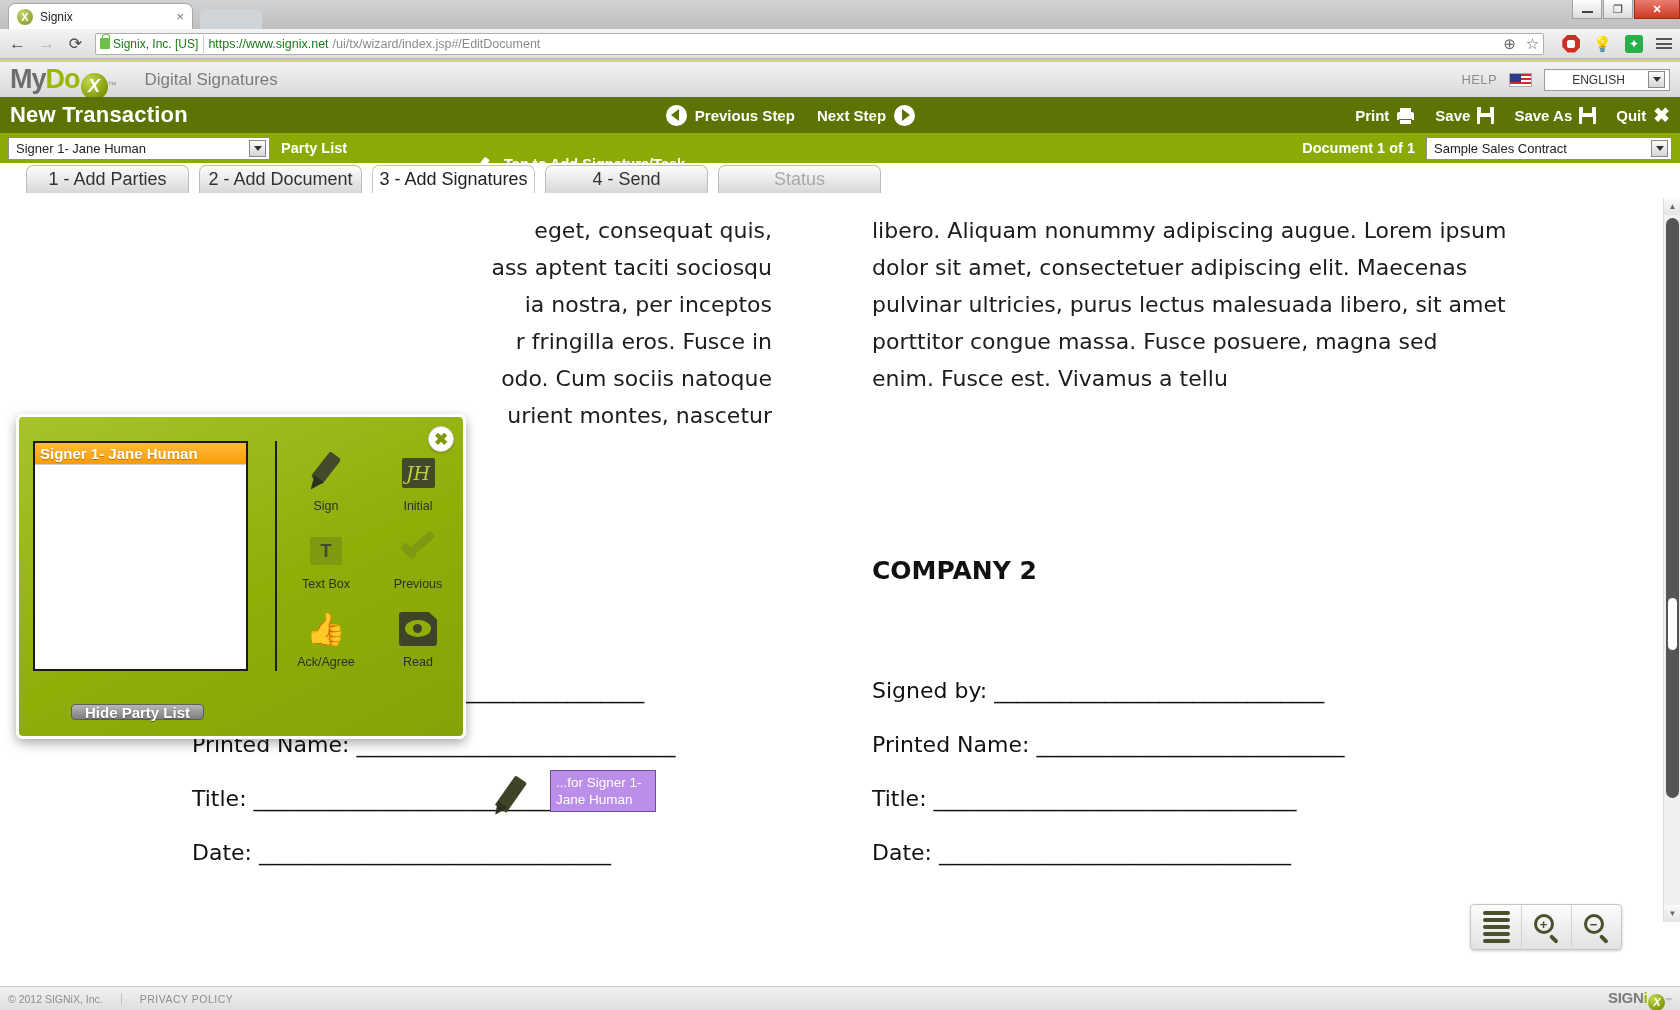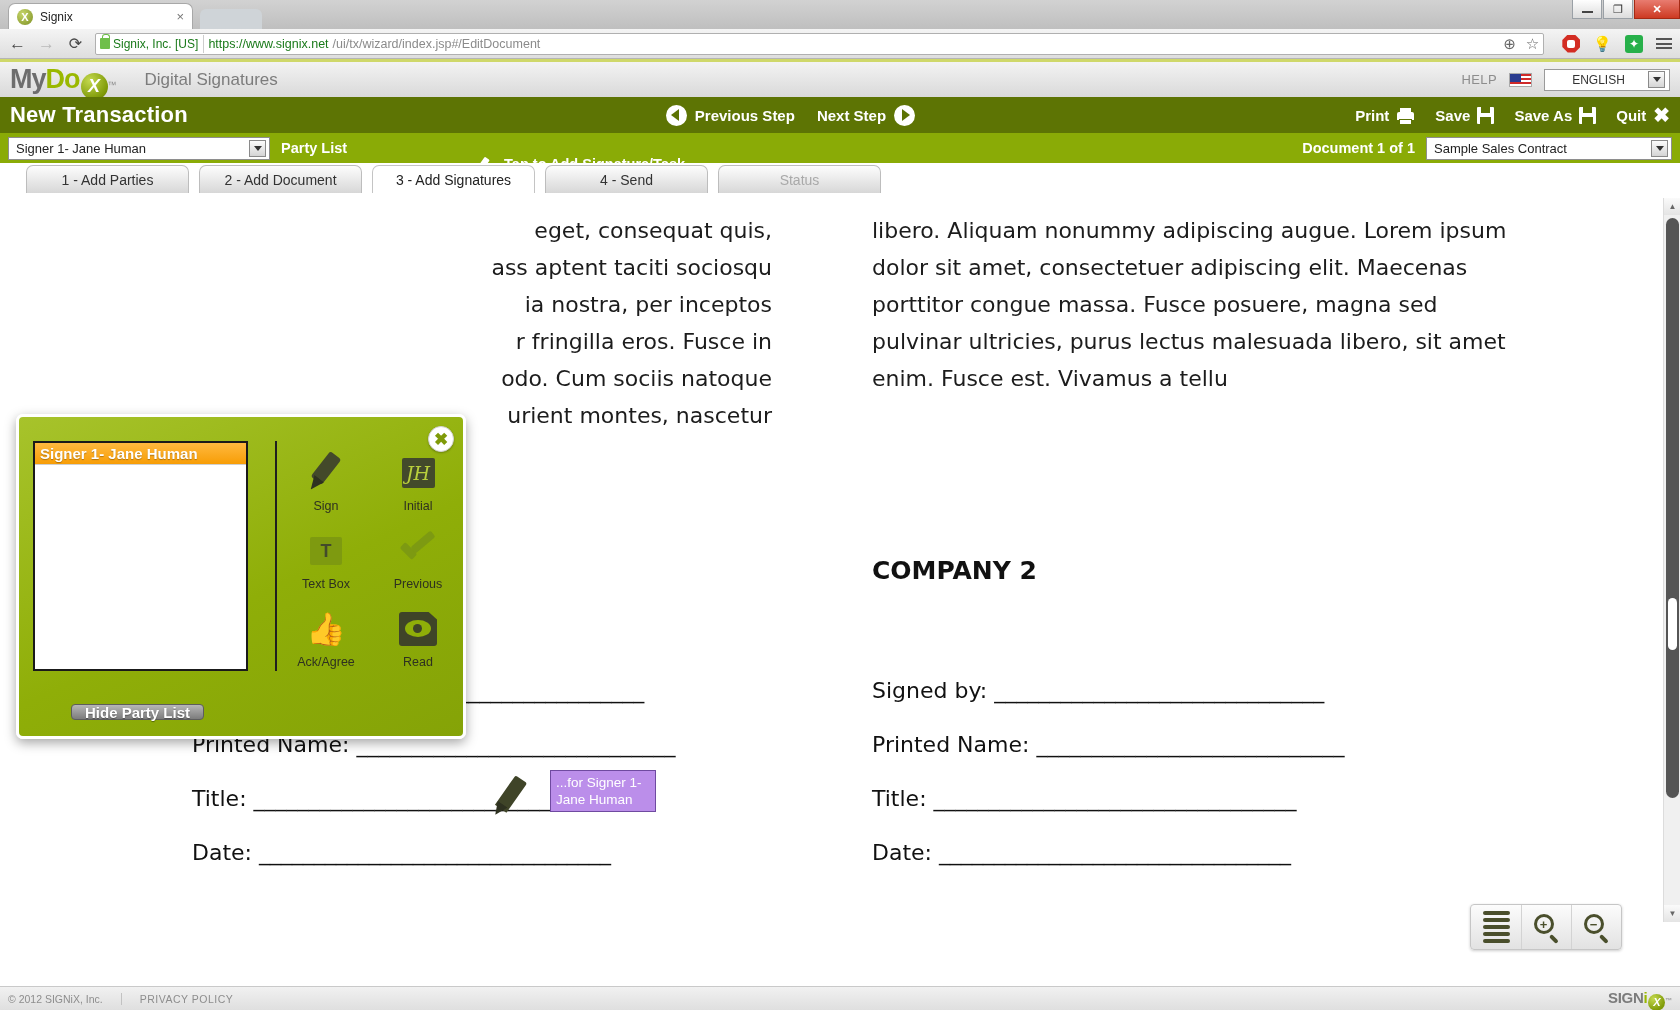--- a/index.html
+++ b/index.html
@@ -229,21 +229,21 @@
   
   .wiz-tabs {
     height: 30px; background: #fff; display: flex; align-items: flex-end;
     padding-left: 26px; gap: 10px; position: relative; z-index: 5;
   }
   .wtab {
     width: 163px; height: 28px; border-radius: 7px 7px 0 0;
     background: linear-gradient(#fdfdfd, #d7d7d7);
     border: 1px solid #bdbdbd; border-bottom: none;
     display: flex; align-items: center; justify-content: center;
-    font-size: 14px; color: #333; cursor: pointer;
+    font-size: 18px; color: #333; cursor: pointer;
   }
   .wtab.active { background: #fff; border-color: #c4c4c4; color: #222; }
   .wtab.disabled { color: #a9a9a9; }
 
   
   .canvas {
     position: absolute; left: 0; top: 198px; width: 1680px; height: 800px;
     background: #fff; overflow: hidden;
   }
   .doc-col {
@@ -579,22 +579,22 @@
     <div style="text-align:right;">ia  nostra,  per  inceptos</div>
     <div style="text-align:right;">r  fringilla  eros.  Fusce  in</div>
     <div style="text-align:right;">odo.  Cum  sociis  natoque</div>
     <div style="text-align:right;">urient  montes,  nascetur</div>
   </div>
 
   <div class="doc-col right">
     <div style="height:14px;overflow:hidden;opacity:.35;"></div>
     <div>libero. Aliquam nonummy adipiscing augue. Lorem ipsum</div>
     <div>dolor  sit  amet,  consectetuer  adipiscing  elit.  Maecenas</div>
+    <div>pulvinar ultricies, purus lectus malesuada libero, sit amet</div>
     <div>porttitor  congue  massa.  Fusce  posuere,  magna  sed</div>
-    <div>pulvinar ultricies, purus lectus malesuada libero, sit amet</div>
     <div>enim.      Fusce      est.      Vivamus      a      tellu</div>
   </div>
 
   <div class="company-head" style="left:192px; top:358px;">COMPANY 1</div>
   <div class="company-head" style="left:872px; top:358px;">COMPANY 2</div>
 
   <div class="sig-block" style="left:192px; top:480px;">
     <div class="sig-line">Signed by: ______________________________</div>
     <div class="sig-line">Printed Name: _____________________________</div>
     <div class="sig-line">Title: _________________________________</div>

